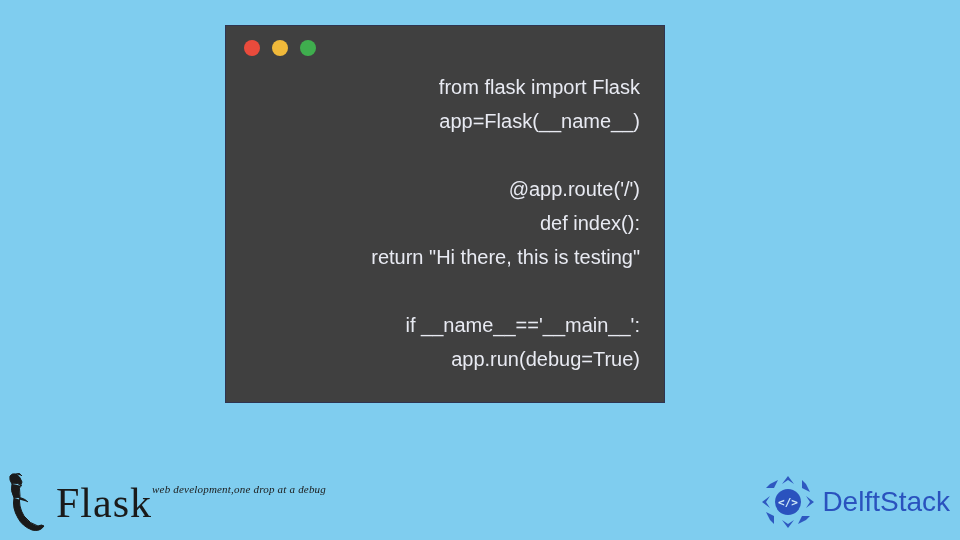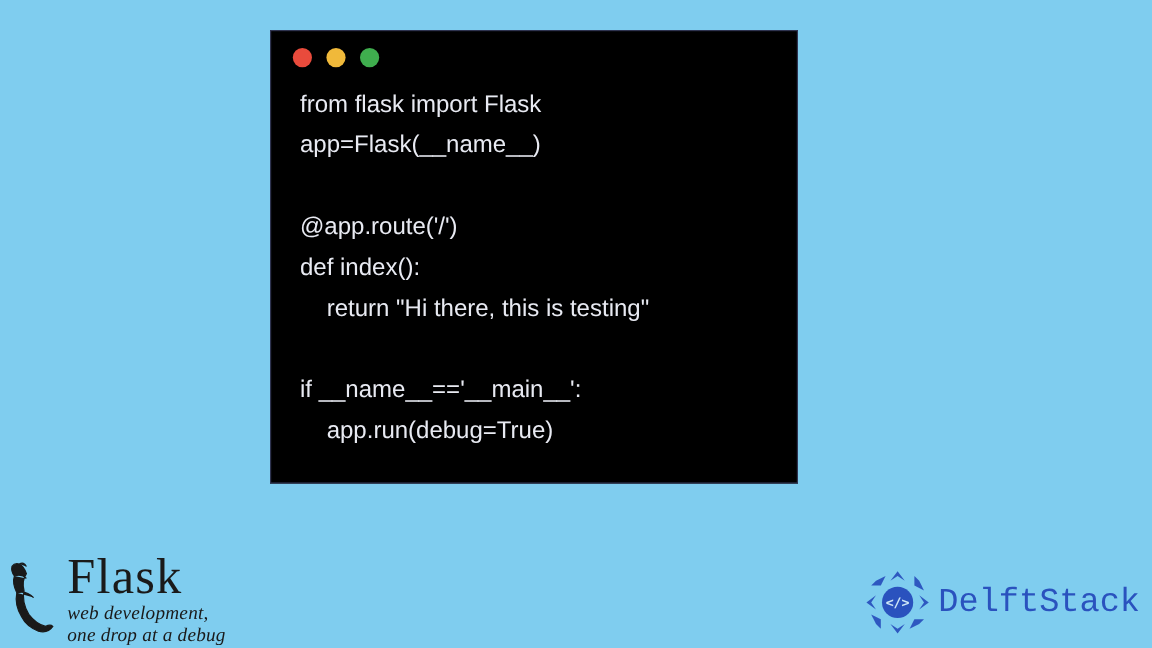--- a/index.html
+++ b/index.html
@@ -9,23 +9,24 @@
     background: #7fcdef;
     position: relative;
     font-family: Arial, sans-serif;
     overflow: hidden;
   }
   .code-window {
     position: absolute;
     left: 225px;
     top: 25px;
     width: 440px;
-    background: #000000;
+    background: #404040;
     border: 1px solid #2f3450;
     padding-bottom: 20px;
+    text-align: right;
   }
   .titlebar {
     display: flex;
     gap: 12px;
     padding: 14px 18px 8px 18px;
   }
   .dot { width: 16px; height: 16px; border-radius: 50%; }
   .dot.red { background: #e94b3c; }
   .dot.yellow { background: #f0b93a; }
   .dot.green { background: #3fae4e; }
@@ -40,46 +41,46 @@
   .flask-logo {
     position: absolute;
     left: 4px;
     bottom: 2px;
     display: flex;
     align-items: center;
     gap: 6px;
     color: #1a1a1a;
   }
   .flask-logo .horn svg { display: block; }
-  .flask-logo .txt { display: flex; flex-direction: column; line-height: 1; }
+  .flask-logo .txt { display: flex; flex-direction: row; line-height: 1; }
   .flask-logo .big {
     font-family: Georgia, 'Times New Roman', serif;
     font-size: 42px;
     font-weight: 400;
     letter-spacing: 1px;
   }
   .flask-logo .small {
     font-family: Georgia, 'Times New Roman', serif;
-    font-size: 16px;
+    font-size: 11px;
     font-style: italic;
     margin-top: 2px;
     letter-spacing: 0.2px;
   }
   .delft-logo {
     position: absolute;
     right: 10px;
     bottom: 8px;
     display: flex;
     align-items: center;
     gap: 4px;
     color: #2a52be;
   }
   .delft-logo svg { display: block; }
   .delft-logo .name {
-    font-family: Liberation Mono, monospace;
+    font-family: Liberation Sans, sans-serif;
     font-size: 28px;
     font-weight: 400;
     color: #2a52be;
   }
 </style>
 </head>
 <body>
 
 <div class="code-window">
   <div class="titlebar">

